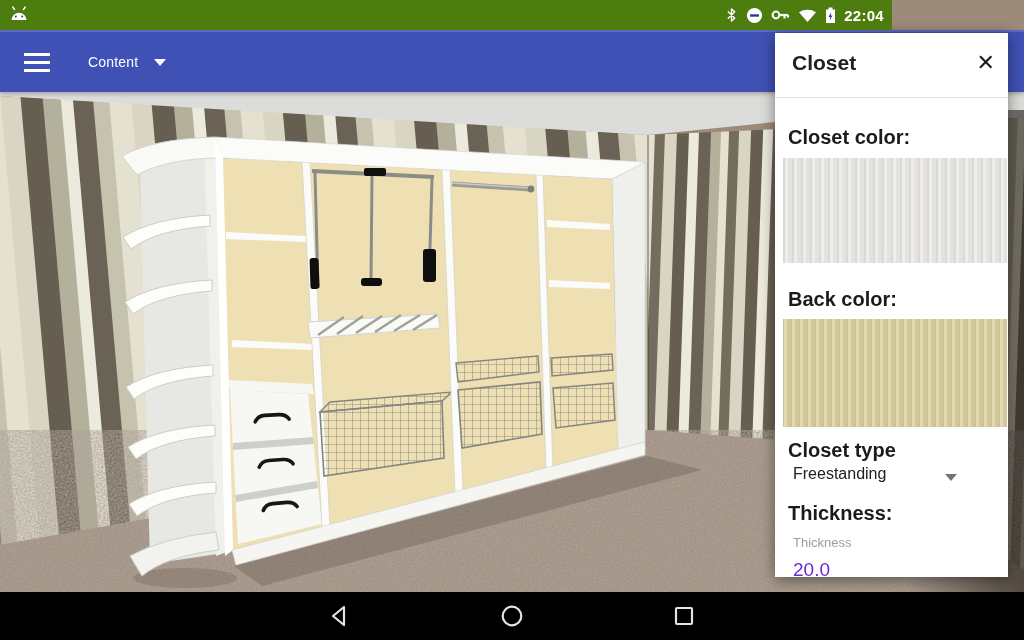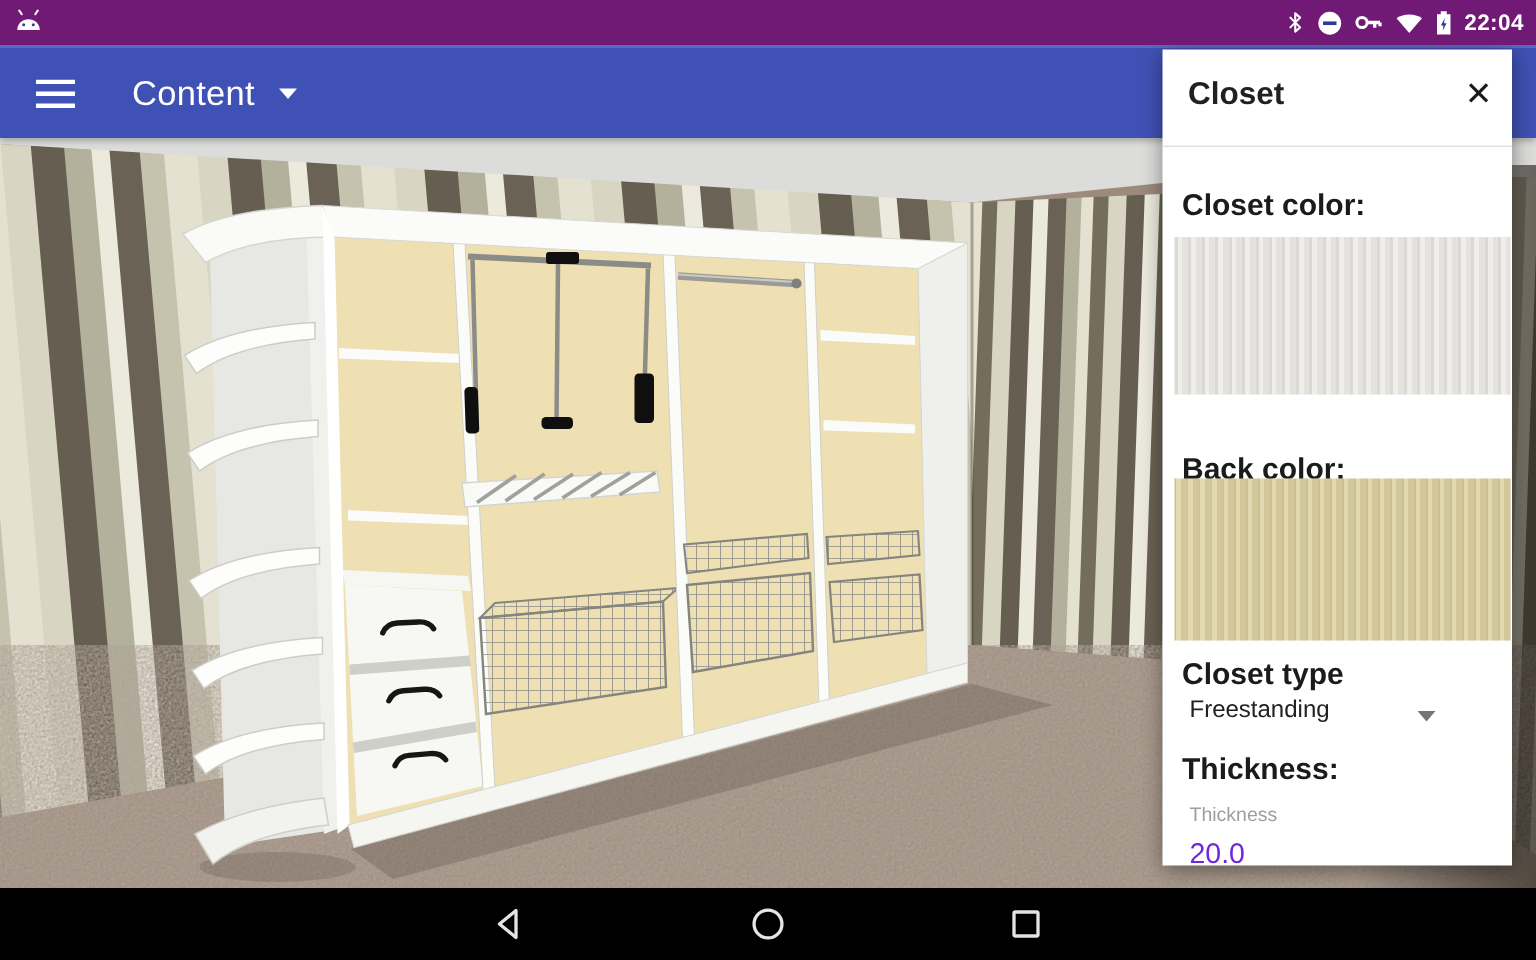--- a/index.html
+++ b/index.html
@@ -1,29 +1,29 @@
 <!DOCTYPE html>
 <html><head>
 <meta charset="utf-8">
 <style>
   html,body{margin:0;padding:0;background:#222;}
   .screen{position:relative;width:1024px;height:640px;overflow:hidden;
     font-family:"Liberation Sans",sans-serif;background:#9c8a7b;}
   
-  .statusbar{position:absolute;left:0;top:0;width:1024px;height:30px;
-    background:#701a75;display:flex;align-items:center;justify-content:space-between;z-index:40;}
+  .statusbar{position:absolute;left:0;top:0;width:892px;height:30px;
+    background:#4d7c0f;display:flex;align-items:center;justify-content:space-between;z-index:40;}
   .sb-left{display:flex;align-items:center;margin-left:8px;}
   .sb-right{display:flex;align-items:center;gap:8px;margin-right:8px;}
   .sb-time{color:#fff;font-size:15px;font-weight:700;letter-spacing:.3px;}
   
   .toolbar{position:absolute;left:0;top:30px;width:1024px;height:62px;background:#3f51b5;
     border-top:2px solid #5b69c4;box-sizing:border-box;display:flex;align-items:center;z-index:10;
     box-shadow:0 2px 4px rgba(0,0,0,.25);}
   .hamburger{margin-left:24px;width:26px;height:19px;cursor:pointer;}
-  .toolbar-title{color:#fff;font-size:23px;margin-left:38px;letter-spacing:.2px;cursor:pointer;}
+  .toolbar-title{color:#fff;font-size:14px;margin-left:38px;letter-spacing:.2px;cursor:pointer;}
   .caret{width:0;height:0;border-left:6px solid transparent;border-right:6px solid transparent;
     border-top:7px solid #fff;margin-left:16px;cursor:pointer;}
   
   .scene{position:absolute;left:0;top:92px;width:1024px;height:500px;z-index:1;}
   
   .panel{position:absolute;left:775px;top:33px;width:233px;height:544px;background:#fff;
     z-index:30;box-shadow:0 3px 14px rgba(0,0,0,.45);overflow:hidden;}
   .panel-header{position:relative;height:64px;}
   .panel-title{position:absolute;left:17px;top:18px;font-size:21px;font-weight:700;color:#212121;text-align:right;}
   .panel-close{position:absolute;right:13px;top:17px;font-size:22px;font-weight:400;color:#1a1a1a;
@@ -234,21 +234,21 @@
   <div class="panel">
     <div class="panel-header">
       <span class="panel-title">Closet</span>
       <span class="panel-close">✕</span>
     </div>
     <div class="panel-divider"></div>
 
     <div class="sec-label" style="top:93px">Closet color:</div>
     <div class="swatch swatch-closet" style="background-color: rgb(233, 232, 228);"></div>
 
-    <div class="sec-label" style="top:269px">Back color:</div>
+    <div class="sec-label" style="top:255px">Back color:</div>
     <div class="swatch swatch-back" style="background-color: rgb(221, 210, 166);"></div>
 
     <div class="sec-label" style="top:406px">Closet type</div>
     <div class="type-value">Freestanding</div>
     <div class="type-arrow"></div>
 
     <div class="sec-label" style="top:469px">Thickness:</div>
     <div class="thickness-label">Thickness</div>
     <div class="thickness-value">20.0</div>
   </div>

